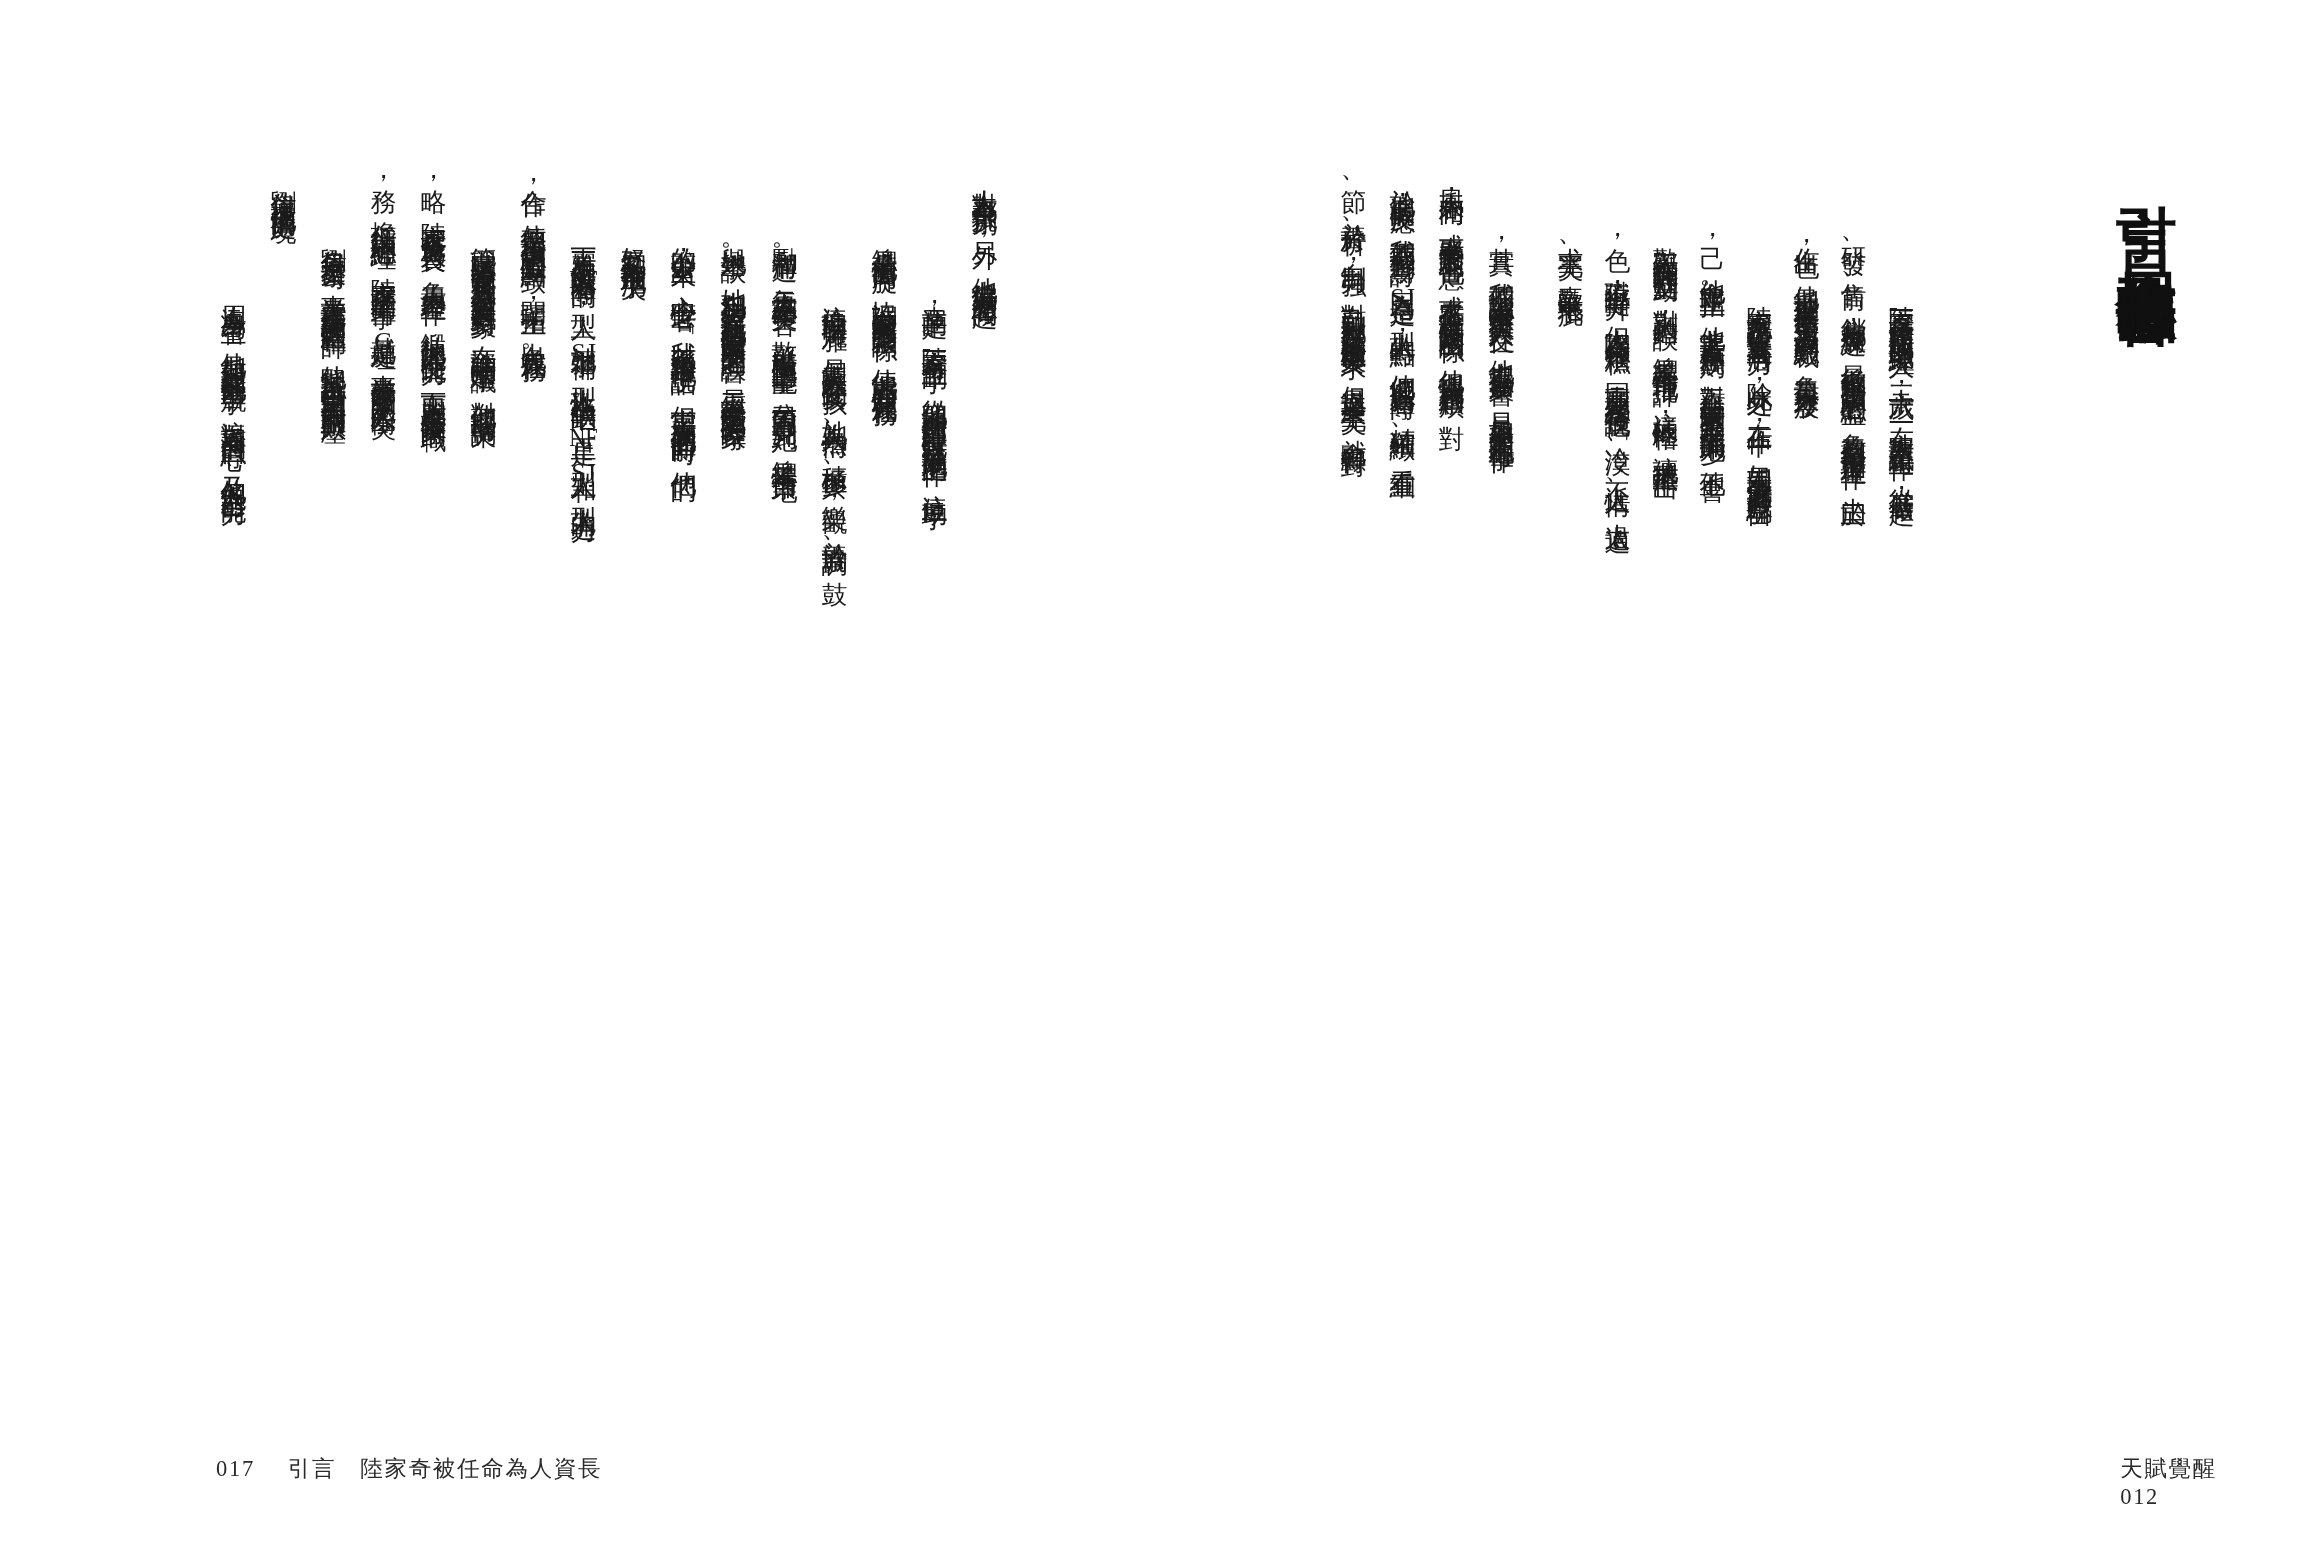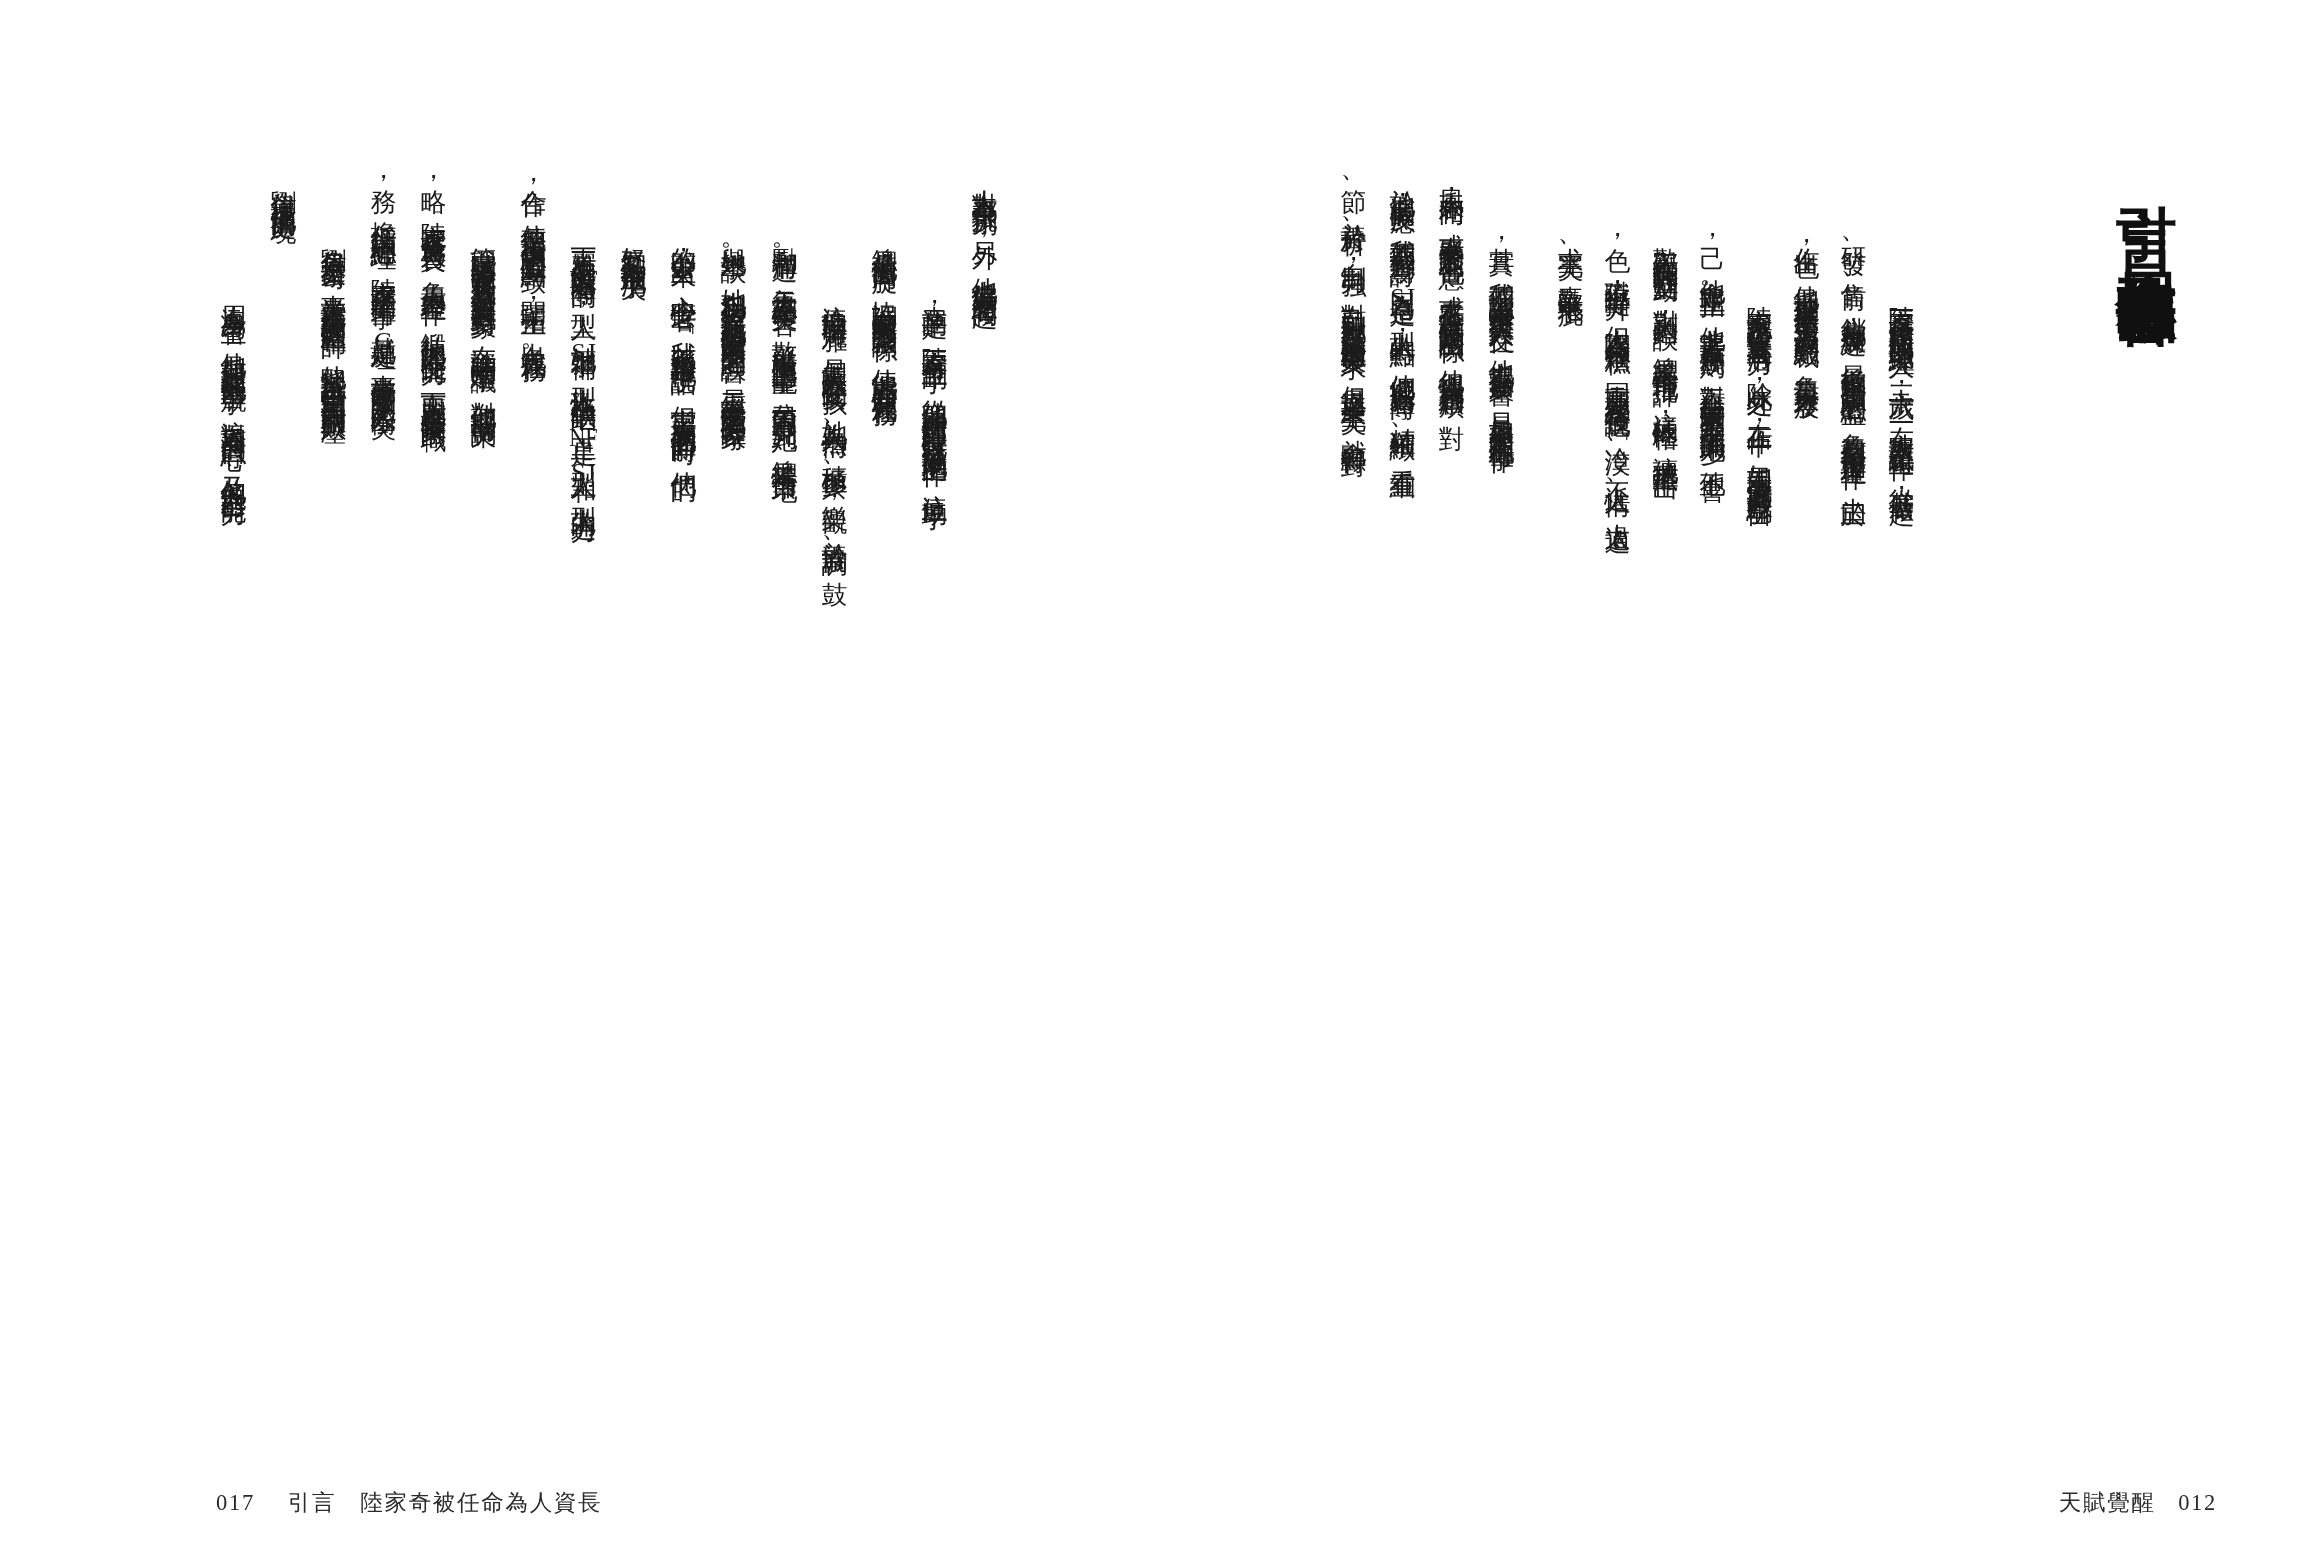--- a/index.html
+++ b/index.html
@@ -48,26 +48,25 @@
   
   .footer{
     position:absolute;
     top:1453px;
     display:flex;
     align-items:baseline;
     font-size:22.5px;
     letter-spacing:1.7px;
     color:#2a2a2a;
     white-space:nowrap;
-    margin-top:34px;
   }
   #footer-left{left:216px;}
   #footer-left .gap-wide{display:inline-block;width:33px;}
   #footer-left .gap{display:inline-block;width:24px;}
-  #footer-right{right:102px;}
+  #footer-right{right:102px;flex-direction:column;}
   #footer-right .gap{display:inline-block;width:22.5px;}
 </style>
 </head>
 <body>
 
 <div id="spread">
 
   <div class="page" id="page-right"></div>
   <div class="page" id="page-left"></div>
 

